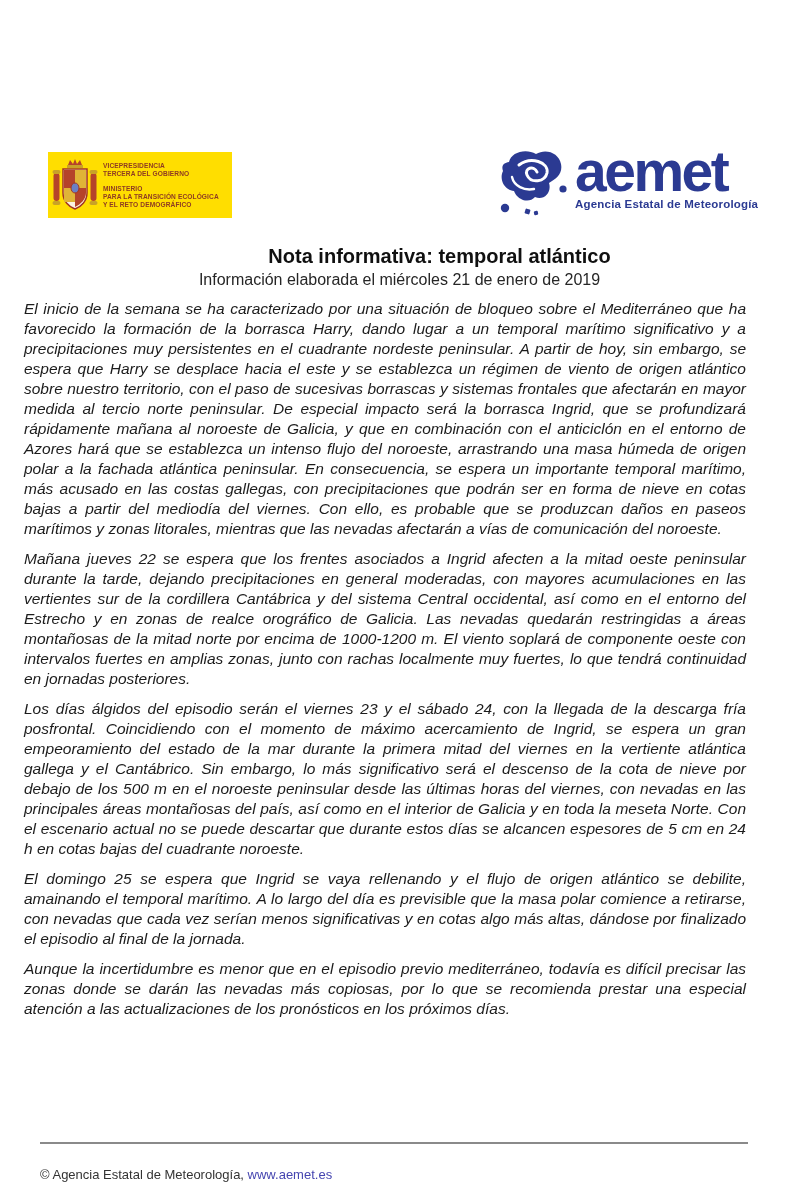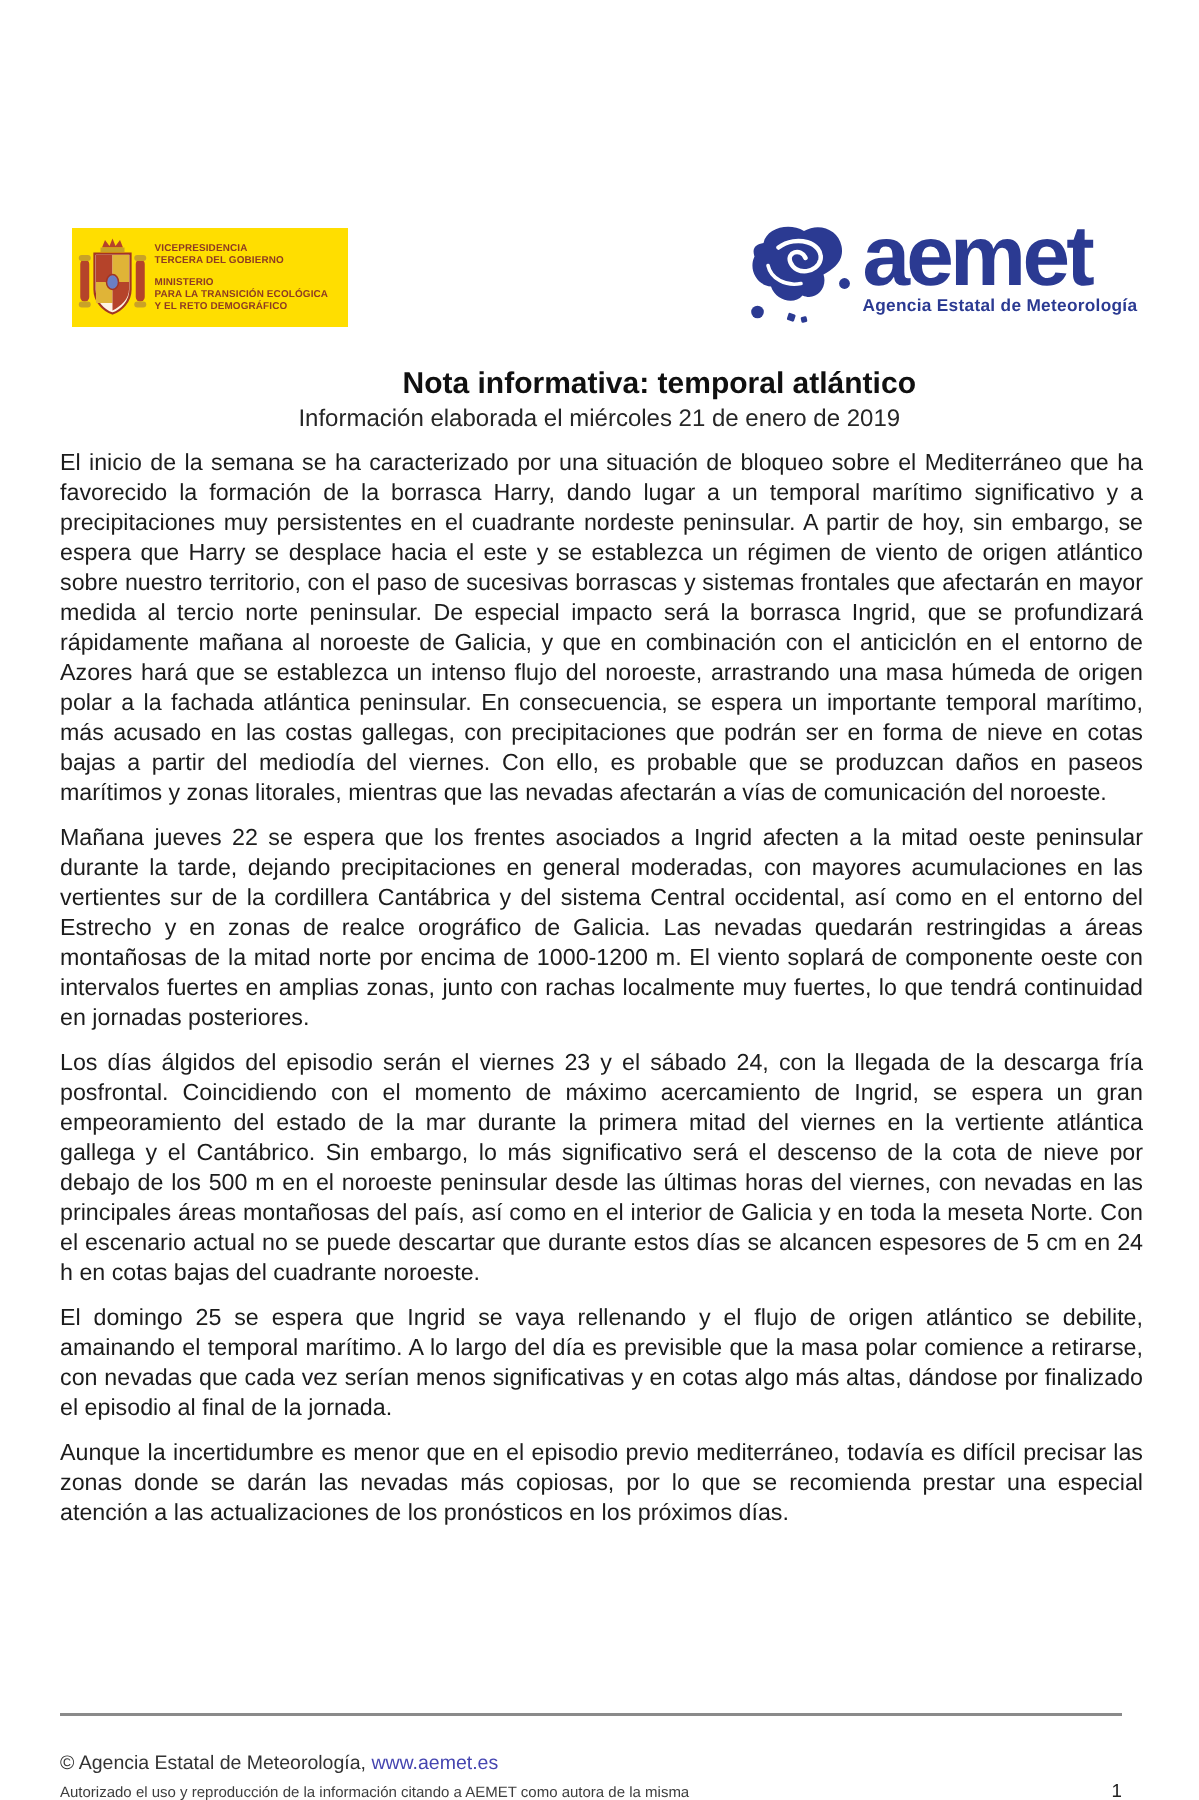--- a/index.html
+++ b/index.html
@@ -27,21 +27,21 @@
     font-size: 57px; font-weight: bold; color: #2B3A92;
     letter-spacing: -2.5px; line-height: 50px; margin-top: 0px;
   }
   .aemet-tagline { font-size: 11.5px; font-weight: bold; color: #2B3A92; margin-top: 2px; letter-spacing: 0.2px; }
 
   
   .doc-title { position: absolute; top: 245px; left: 0; width: 799px; text-align: center; font-size: 20px; font-weight: bold; color: #101010; padding-left: 40px; }
   .doc-subtitle { position: absolute; top: 271px; left: 0; width: 799px; text-align: center; font-size: 16px; color: #262626; }
 
   
-  .body-text { position: absolute; left: 40px; top: 299px; width: 722px; }
+  .body-text { position: absolute; left: 24px; top: 299px; width: 722px; font-style: italic; }
   .body-text p {
     margin: 0 0 10px 0; font-size: 15.5px; line-height: 20px;
     text-align: justify; color: #1c1c1c;
   }
 
   
   .notice {
     position: absolute; left: 40px; top: 1064px; width: 722px;
     font-size: 11.3px; font-weight: bold; line-height: 15.5px;
     text-align: justify; color: #141414; letter-spacing: 0.15px;
@@ -117,19 +117,15 @@
     <p>Los días álgidos del episodio serán el viernes 23 y el sábado 24, con la llegada de la descarga fría posfrontal. Coincidiendo con el momento de máximo acercamiento de Ingrid, se espera un gran empeoramiento del estado de la mar durante la primera mitad del viernes en la vertiente atlántica gallega y el Cantábrico. Sin embargo, lo más significativo será el descenso de la cota de nieve por debajo de los 500 m en el noroeste peninsular desde las últimas horas del viernes, con nevadas en las principales áreas montañosas del país, así como en el interior de Galicia y en toda la meseta Norte. Con el escenario actual no se puede descartar que durante estos días se alcancen espesores de 5 cm en 24 h en cotas bajas del cuadrante noroeste.</p>
     <p>El domingo 25 se espera que Ingrid se vaya rellenando y el flujo de origen atlántico se debilite, amainando el temporal marítimo. A lo largo del día es previsible que la masa polar comience a retirarse, con nevadas que cada vez serían menos significativas y en cotas algo más altas, dándose por finalizado el episodio al final de la jornada.</p>
     <p>Aunque la incertidumbre es menor que en el episodio previo mediterráneo, todavía es difícil precisar las zonas donde se darán las nevadas más copiosas, por lo que se recomienda prestar una especial atención a las actualizaciones de los pronósticos en los próximos días.</p>
   </div>
 
 
   <div class="footer">
     <div class="footer-copyright">
       <span>© Agencia Estatal de Meteorología, </span><a href="#">www.aemet.es</a>
     </div>
-    <div class="footer-bottom">
-      <span class="footer-auth">Autorizado el uso y reproducción de la información citando a AEMET como autora de la misma</span>
-      <span class="page-number">1</span>
-    </div>
   </div>
 
 </div>
 
 </body></html>

